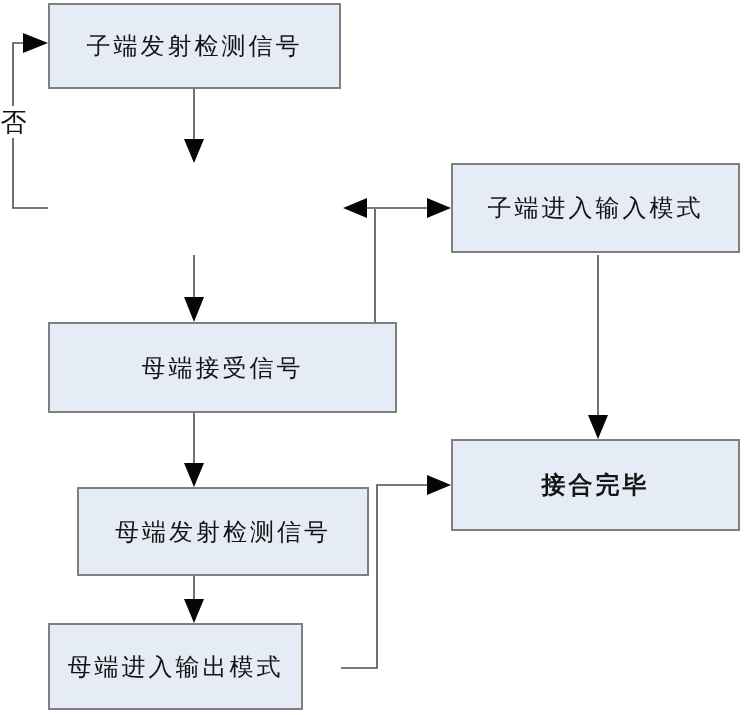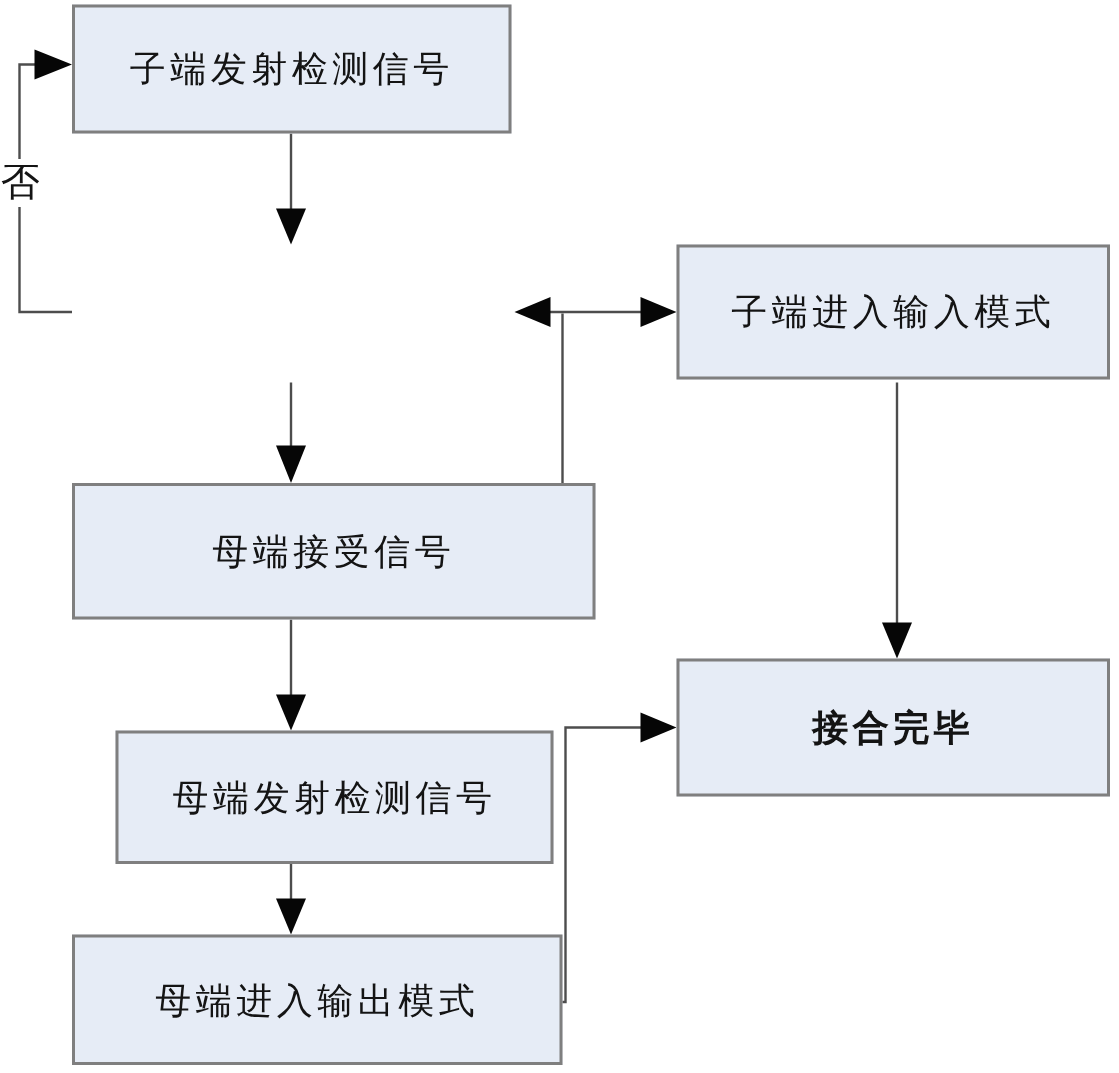--- a/index.html
+++ b/index.html
@@ -36,21 +36,21 @@
     font-size: 24px;
     letter-spacing: 3px;
     color: #141414;
     white-space: nowrap;
   }
   
   #box-child-transmit   { left: 48px;  top: 3px;   width: 293px; height: 86px; }
   #box-child-wait       { left: 48px;  top: 163px; width: 295px; height: 92px; }
   #box-mother-receive   { left: 48px;  top: 322px; width: 349px; height: 91px; }
   #box-mother-transmit  { left: 48px;  top: 487px; width: 292px; height: 89px; margin-left: 29px; }
-  #box-mother-output    { left: 48px;  top: 623px; width: 327px; height: 87px; }
+  #box-mother-output    { left: 48px;  top: 623px; width: 255px; height: 87px; }
   
   #box-child-input      { left: 451px; top: 163px; width: 289px; height: 90px; justify-content: center; }
   #box-join-complete    { left: 451px; top: 439px; width: 289px; height: 92px; font-weight: bold; }
 
   .edge-label {
     position: absolute;
     left: 0px;
     top: 106px;
     width: 27px;
     height: 32px;

